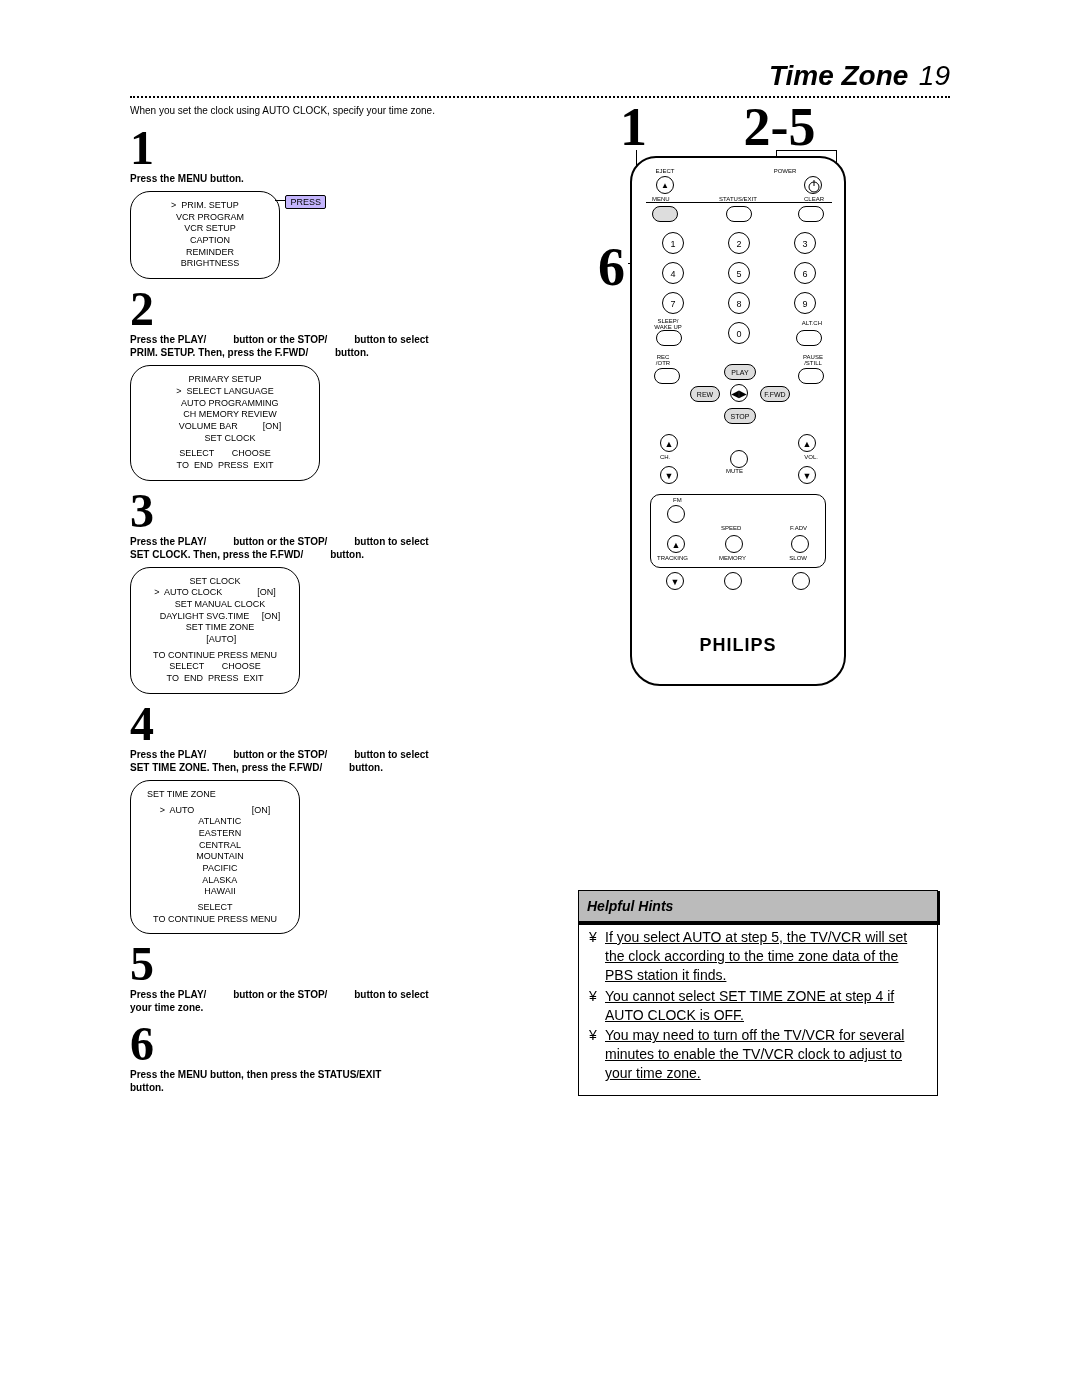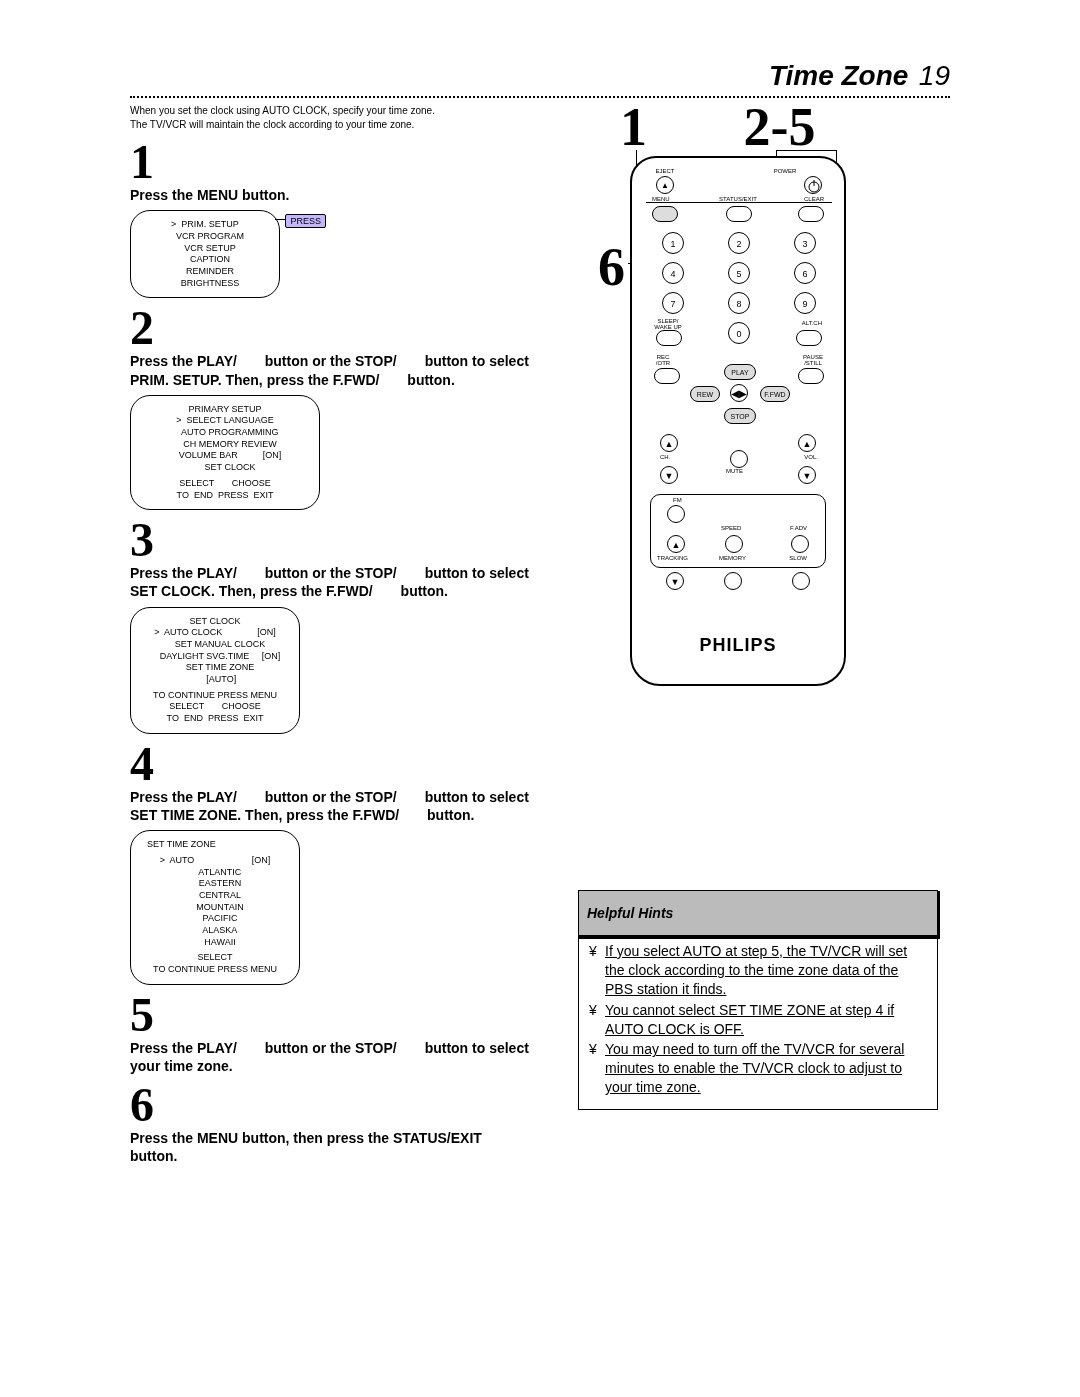--- a/index.html
+++ b/index.html
@@ -42,21 +42,21 @@
     max-width: 460px;
   }
   .step-num {
     font-family: "Times New Roman", serif;
     font-size: 48px;
     font-weight: bold;
     line-height: 1;
     margin-top: 6px;
   }
   .step-text {
-    font-size: 14px;
+    font-size: 10px;
     font-weight: bold;
     max-width: 440px;
     line-height: 1.3;
   }
   .step-text .gap {
     display: inline-block;
     width: 24px;
   }
   .screen {
     border: 1px solid #000;
@@ -179,21 +179,21 @@
     top: 890px;
     left: 578px;
     width: 360px;
     border: 1px solid #000;
     font-size: 14px;
   }
   .hints-hdr {
     background: #bbb;
     font-style: italic;
     font-weight: bold;
-    padding: 14px 8px;
+    padding: 7px 8px;
     border-bottom: 1px solid #000;
     box-shadow: 3px 0 0 #000, 0 3px 0 #000, 3px 3px 0 #000;
     position: relative;
   }
   .hints-body {
     padding: 6px 10px 10px 10px;
     line-height: 1.35;
   }
   .hints-body .bullet { 
     display:flex; 
@@ -208,21 +208,20 @@
 
 <div class="page">
   <div class="title-row">
     <span class="title">Time Zone</span>
     <span class="title-num">19</span>
   </div>
   <div class="dots"></div>
 
   <div class="intro">
     <div>When you set the clock using AUTO CLOCK, specify your time zone.</div>
-    <div>The TV/VCR will maintain the clock according to your time zone.</div>
   </div>
 
   
   <div class="step-num">1</div>
   <div class="step-text">Press the MENU button.</div>
   <div style="position:relative; display:inline-block;">
     <div class="screen" style="width:150px;">
       <div class="row">&gt;  PRIM. SETUP</div>
       <div class="row">    VCR PROGRAM</div>
       <div class="row">    VCR SETUP</div>

